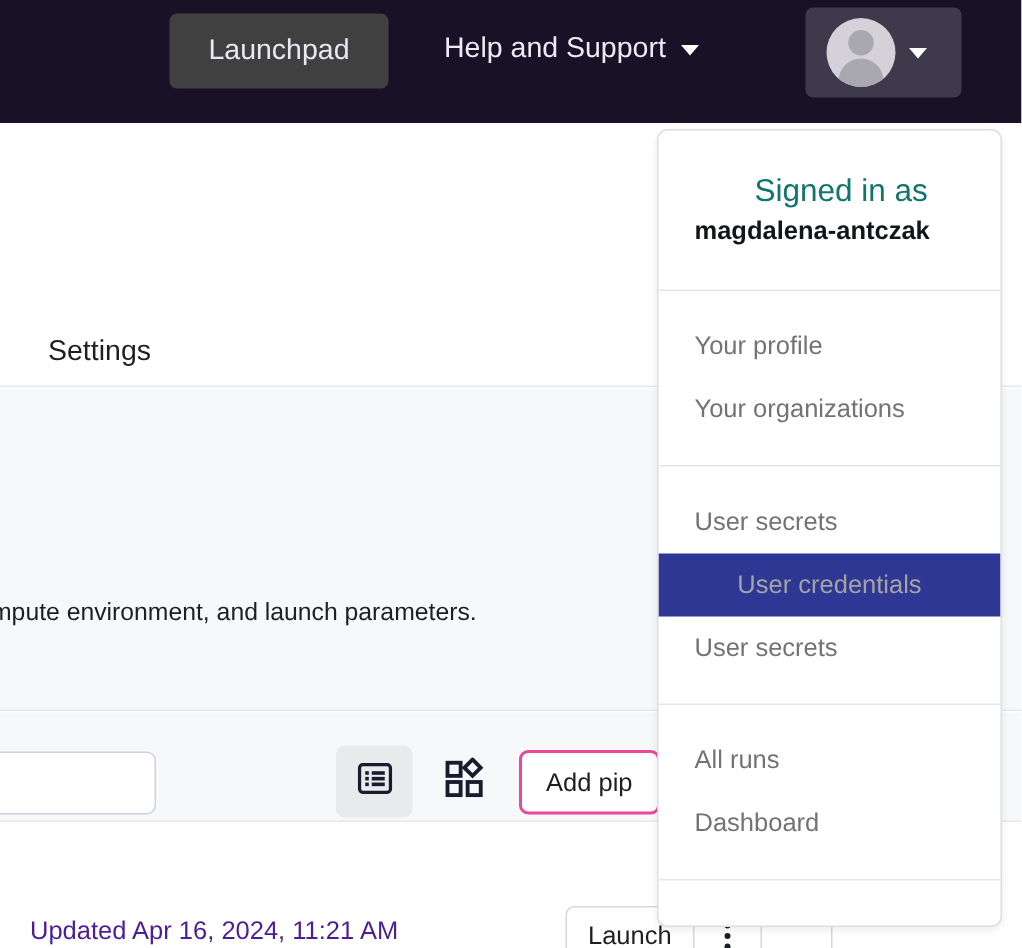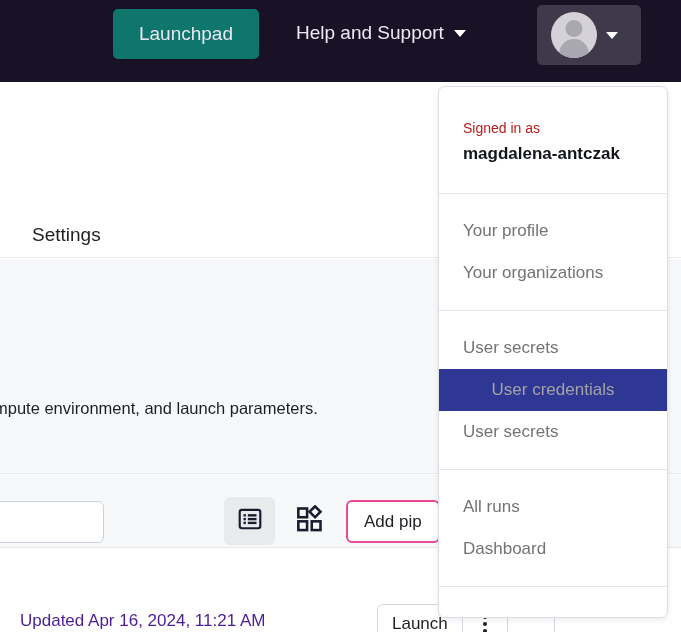--- a/index.html
+++ b/index.html
@@ -14,21 +14,21 @@
   
   .topbar {
     position: absolute; left: 0; top: 0;
     width: 681px; height: 82px;
     background: #191227;
     display: flex; align-items: center;
   }
   .nav-btn {
     position: absolute; left: 113px; top: 9px;
     width: 146px; height: 50px;
-    background: #0f766e;
+    background: #404040;
     border-radius: 5px;
     color: #e9e7ef;
     font-size: 19px;
     display: flex; align-items: center; justify-content: center;
     cursor: pointer;
   }
   .nav-link {
     position: absolute; left: 296px; top: 22px;
     color: #eceaf2; font-size: 19px;
     display: flex; align-items: center; gap: 10px;
@@ -179,21 +179,21 @@
     border-radius: 7px;
     box-shadow: 0 2px 6px rgba(0,0,0,0.08);
     overflow: hidden;
     z-index: 20;
   }
   .menu-section { padding: 0; }
   .menu-divider { height: 1px; background: #e3e5e9; }
   .signed-in {
     padding: 28px 24px 26px 24px;
   }
-  .signed-in .line1 { font-size: 14px; color: #b91c1c; line-height: 26px; }
+  .signed-in .line1 { font-size: 21px; color: #0f766e; line-height: 26px; margin-left: 40px; }
   .signed-in .line2 { font-size: 17px; color: #12151a; font-weight: bold; line-height: 26px; }
   .menu-item {
     height: 42px;
     display: flex; align-items: center;
     padding: 0 24px;
     font-size: 17px; color: #737373;
     cursor: pointer;
   }
   .menu-item.selected {
     background: #2f3795;

